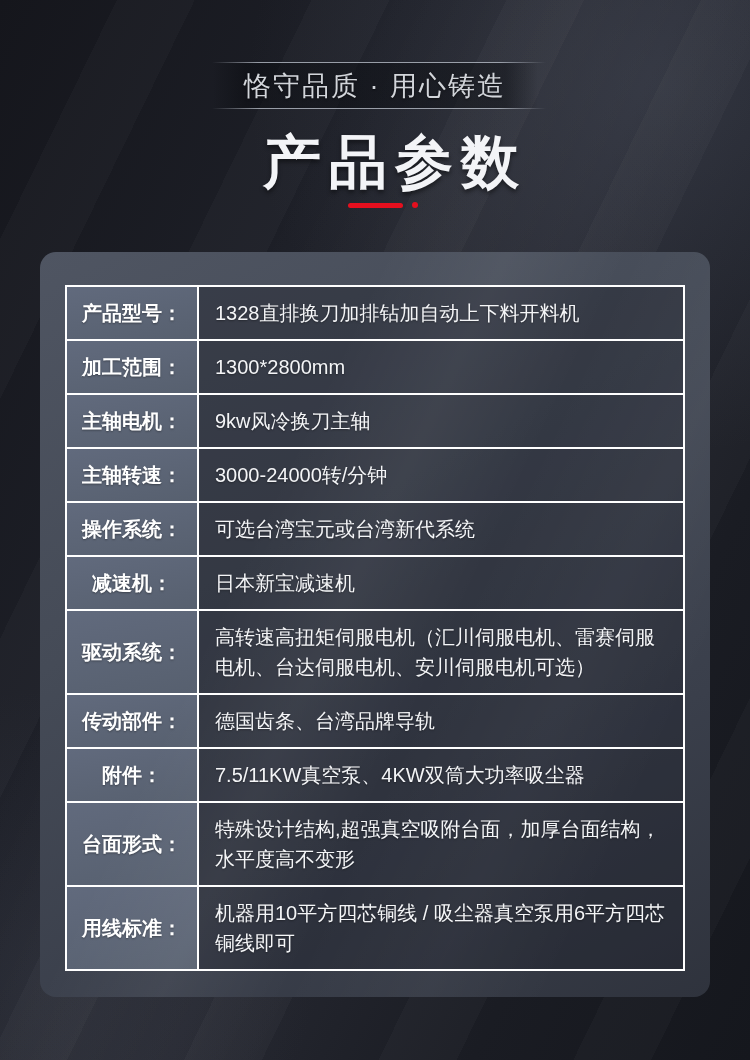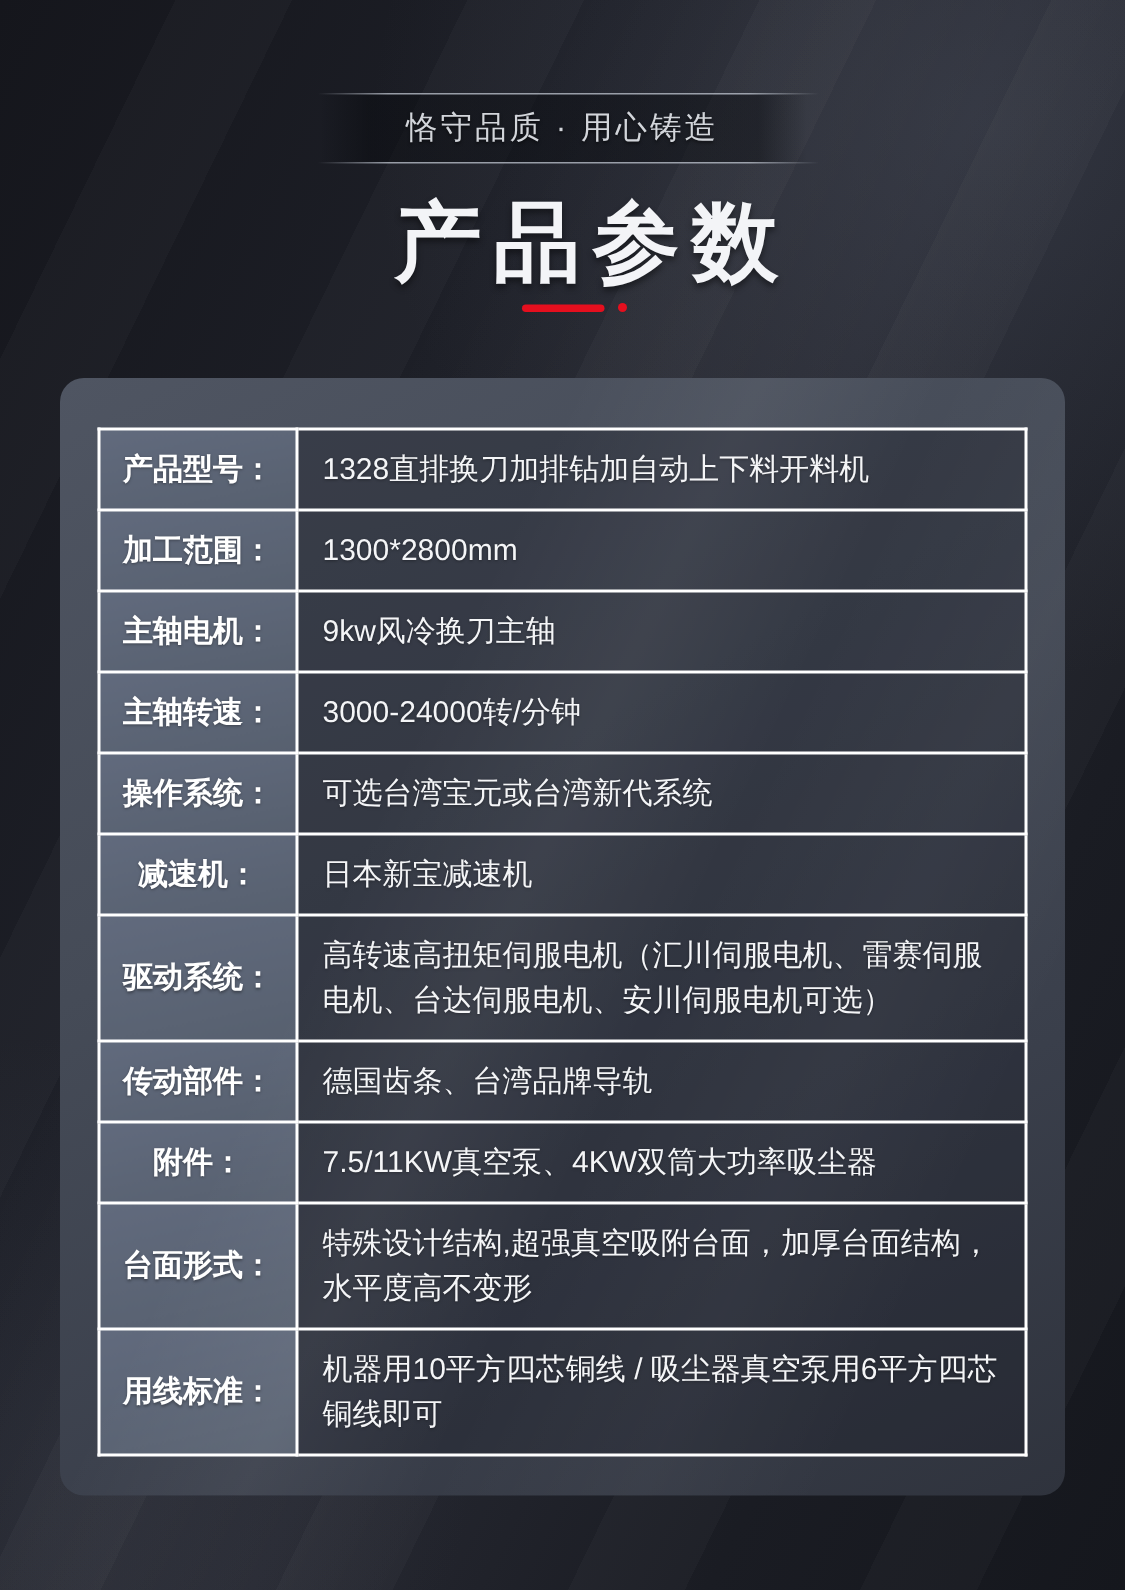--- a/index.html
+++ b/index.html
@@ -51,21 +51,21 @@
       rgba(185,191,201,0) 0%, rgba(185,191,201,0.78) 14%,
       rgba(185,191,201,0.78) 86%, rgba(185,191,201,0) 100%);
   }
   .hero-line.top    { top: 62px; }
   .hero-line.bottom { top: 108px; }
   .tagline {
     position: absolute;
     top: 71px; left: 0;
     width: 750px;
     text-align: center;
-    font-size: 21px;
+    font-size: 27px;
     line-height: 30px;
     letter-spacing: 2px;
     color: #d2d5da;
     text-shadow: 0 1px 2px rgba(0,0,0,0.5);
   }
   .title {
     position: absolute;
     top: 112px; left: 0;
     width: 750px;
     margin: 16px;

